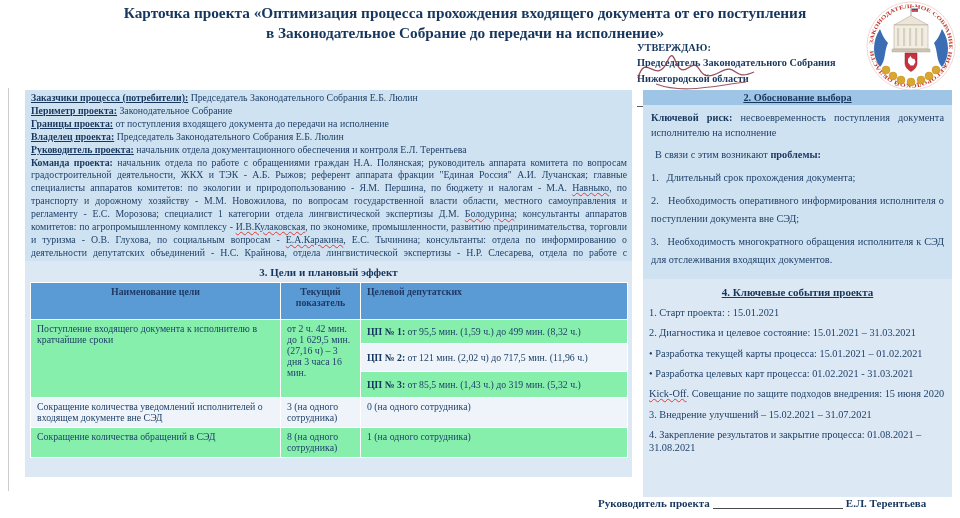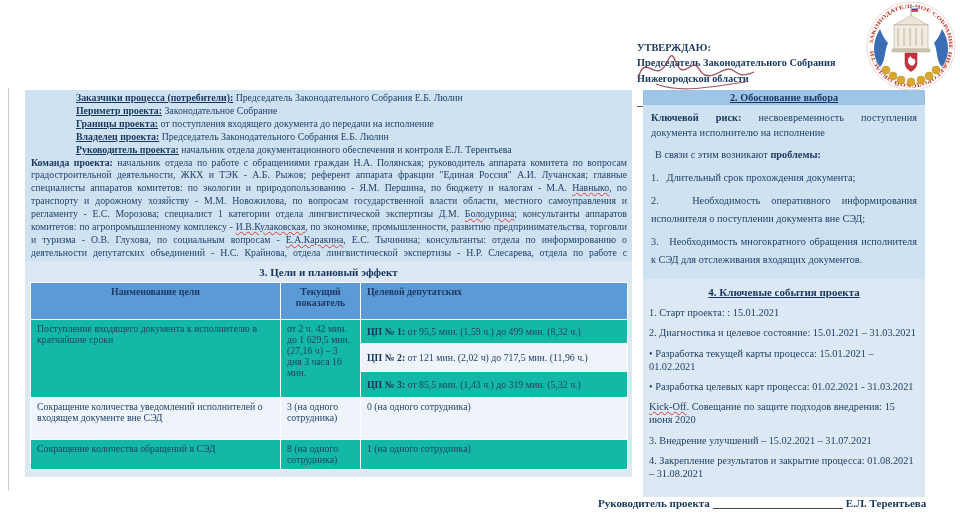--- a/index.html
+++ b/index.html
@@ -13,41 +13,41 @@
            font-weight:bold;color:#17365d;line-height:1.5;}
   .sign-row{display:flex;align-items:flex-end;margin-top:5px;}
   .sign-line{flex:0 0 118px;border-bottom:1px solid #5a5a5a;height:12px;}
   .approve-name{margin-left:5px;}
   .signature-svg{position:absolute;left:628px;top:42px;width:180px;height:50px;pointer-events:none;}
   
   .emblem{position:absolute;left:866px;top:1px;width:90px;height:90px;}
   .edge-line{position:absolute;left:8px;top:88px;width:1px;height:403px;background:#cccccc;}
   
   .col-left{position:absolute;left:25px;top:90px;width:607px;height:400px;}
-  .col-right{position:absolute;left:643px;top:90px;width:282px;height:400px;}
+  .col-right{position:absolute;left:643px;top:90px;width:309px;height:400px;}
   .band{height:15px;line-height:15px;background:#9fc5e6;text-align:center;
         font-size:10.3px;font-weight:bold;color:#17365d;}
   .band span{text-decoration:underline;}
   
   .body1{height:169px;background:#cfe2f1;padding:2px 5px 0 6px;font-size:9.8px;
          line-height:12.9px;text-align:justify;overflow:hidden;}
   .flabel{font-weight:bold;color:#17365d;}
-  .flabel.u{text-decoration:underline;margin-left:45px;}
+  .flabel.u{text-decoration:underline;}
   .miss{text-decoration-line:underline;text-decoration-style:wavy;
         text-decoration-color:#e03c31;text-decoration-thickness:1px;}
   
   .zone3{height:216px;background:#dce8f4;}
   .sec3-title{text-align:center;font-weight:bold;font-size:11px;color:#17365d;
               padding-top:5px;height:21px;box-sizing:border-box;}
   .goals-table{margin-left:5px;width:597px;border-collapse:collapse;table-layout:fixed;
                font-size:9.8px;color:#1f4068;}
   .goals-table th,.goals-table td{border:1.5px solid #ffffff;padding:3px 6px;vertical-align:top;}
   .goals-table th{background:#5b9bd5;color:#1f3864;font-weight:bold;text-align:center;}
   .goals-table th.h3{text-align:left;}
-  .r-light{background:#14b8a6;}
+  .r-light{background:#86efac;}
   .r-white{background:#eef4fa;}
   td.cpmid{vertical-align:middle;}
   .tlabel{font-weight:bold;color:#17365d;}
   
   .body2{height:168px;background:#cfe2f1;padding:6px 8px 0 8px;font-size:10.3px;overflow:hidden;}
   .risk{text-align:justify;line-height:1.45;margin:0 0 8px 0;}
   .risk b{color:#17365d;}
   .intro{margin:0 0 9px 4px;}
   .intro b{color:#17365d;}
   .problem{text-align:justify;line-height:1.75;margin:0 0 5px 0;}
@@ -60,20 +60,24 @@
   
   .footer{position:absolute;left:598px;top:496px;display:flex;align-items:flex-end;
           font-weight:bold;font-size:11px;color:#17365d;}
   .footer-line{width:130px;border-bottom:1px solid #4a4a4a;height:12px;margin:0 3px;}
 </style>
 </head>
 <body>
 
 <div class="page">
 
+  <div class="title">
+    <div>Карточка проекта «Оптимизация процесса прохождения входящего документа от его поступления</div>
+    <div>в Законодательное Собрание до передачи на исполнение»</div>
+  </div>
 
   <div class="approve">
     <div>УТВЕРЖДАЮ:</div>
     <div>Председатель Законодательного Собрания</div>
     <div>Нижегородской области</div>
     <div class="sign-row">
       <span class="sign-line"></span>
       <span class="approve-name">Е.Б. Люлин</span>
     </div>
   </div>
@@ -150,21 +154,21 @@
           <td rowspan="3">Поступление входящего документа к исполнителю в кратчайшие сроки</td>
           <td rowspan="3">от 2 ч. 42 мин. до 1 629,5 мин. (27,16 ч) – 3 дня 3 часа 16 мин.</td>
           <td class="cpmid"><span class="tlabel">ЦП № 1:</span> <span>от 95,5 мин. (1,59 ч.) до 499 мин. (8,32 ч.)</span></td>
         </tr>
         <tr class="r-white" style="height:28px">
           <td class="cpmid"><span class="tlabel">ЦП № 2:</span> <span>от 121 мин. (2,02 ч) до 717,5 мин. (11,96 ч.)</span></td>
         </tr>
         <tr class="r-light" style="height:26px">
           <td class="cpmid"><span class="tlabel">ЦП № 3:</span> <span>от 85,5 мин. (1,43 ч.) до 319 мин. (5,32 ч.)</span></td>
         </tr>
-        <tr class="r-white" style="height:42px">
+        <tr class="r-white" style="height:30px">
           <td>Сокращение количества уведомлений исполнителей о входящем документе вне СЭД</td>
           <td>3 (на одного сотрудника)</td>
           <td>0 (на одного сотрудника)</td>
         </tr>
         <tr class="r-light" style="height:30px">
           <td>Сокращение количества обращений в СЭД</td>
           <td>8 (на одного сотрудника)</td>
           <td>1 (на одного сотрудника)</td>
         </tr>
       </tbody>

